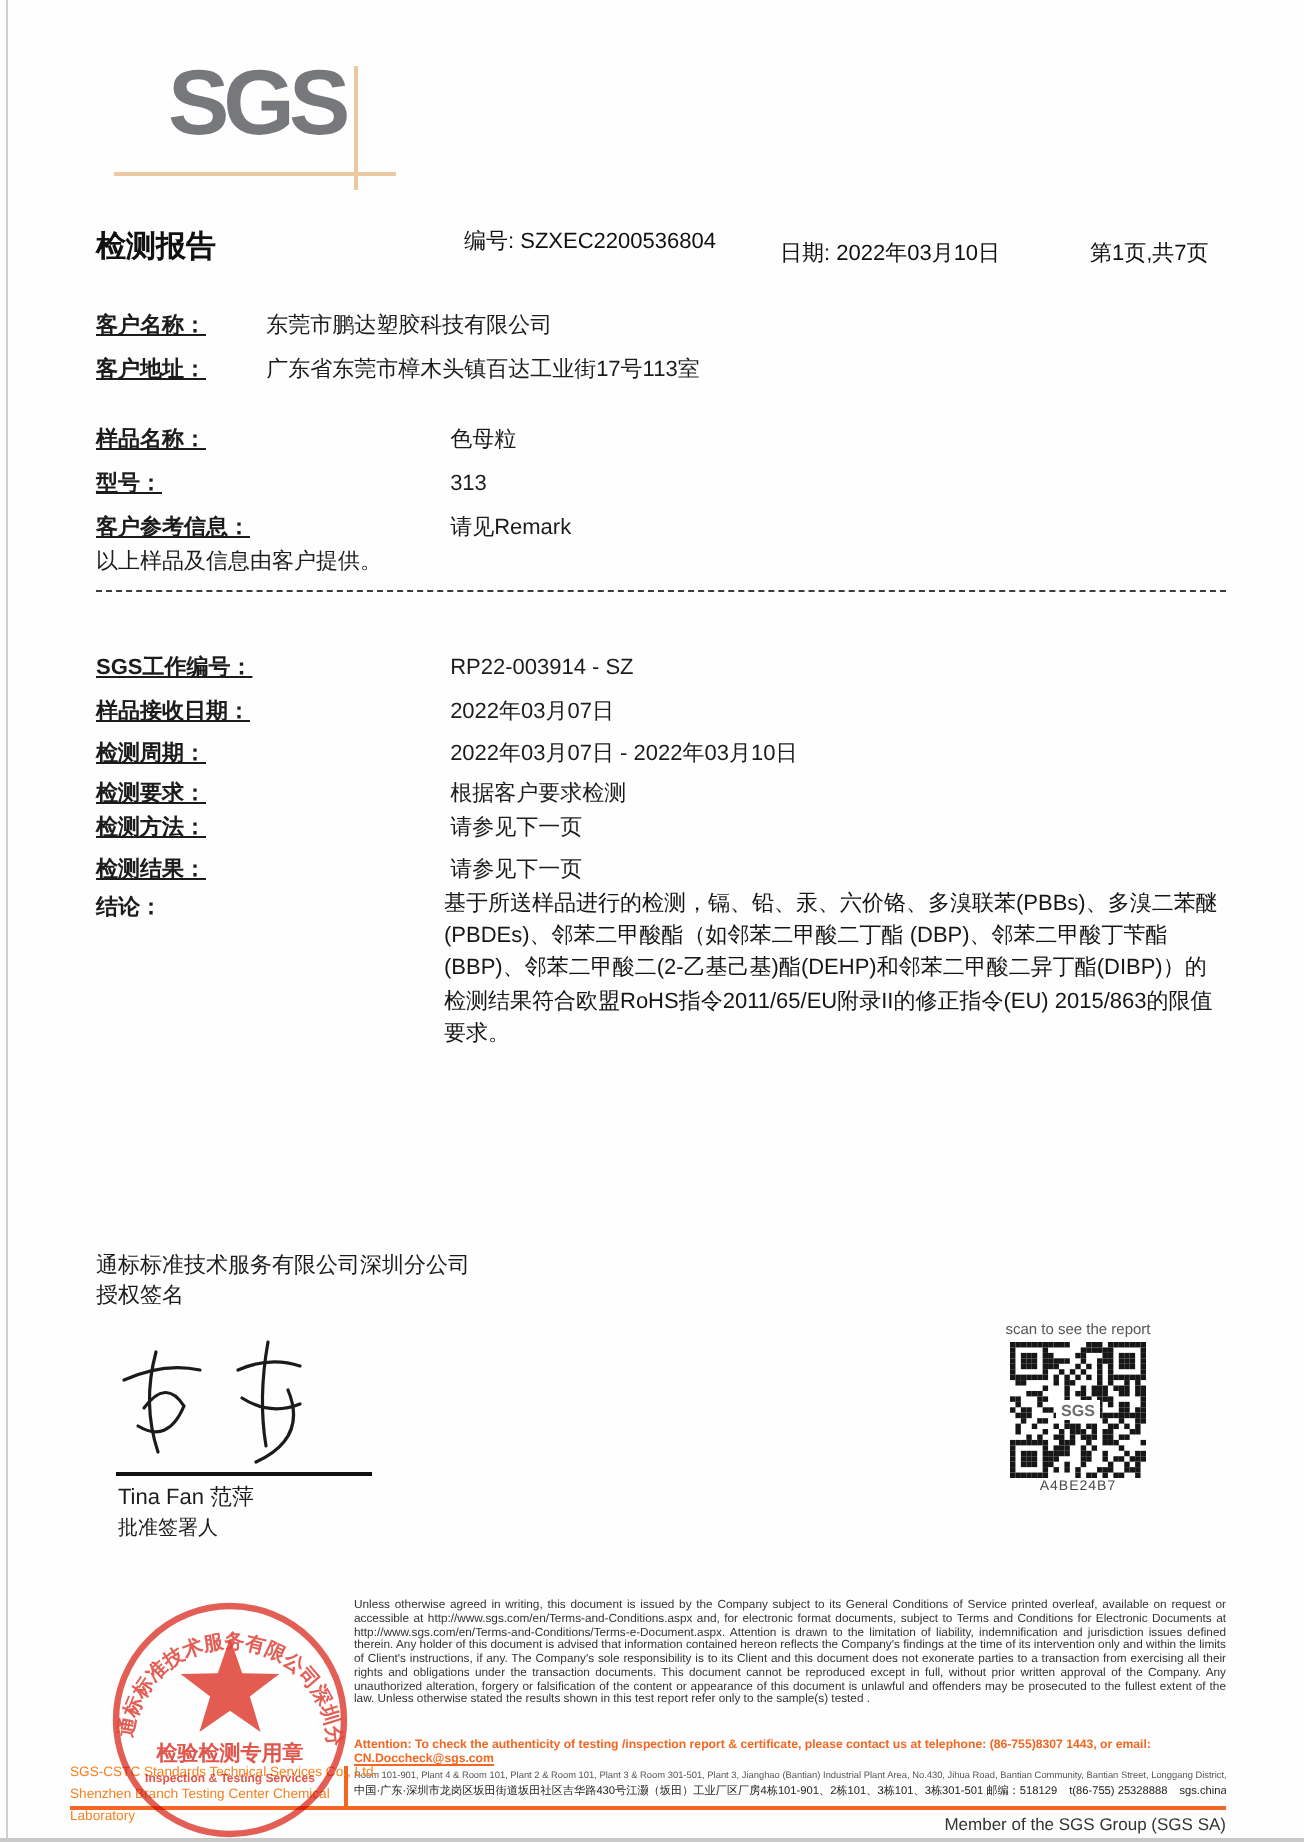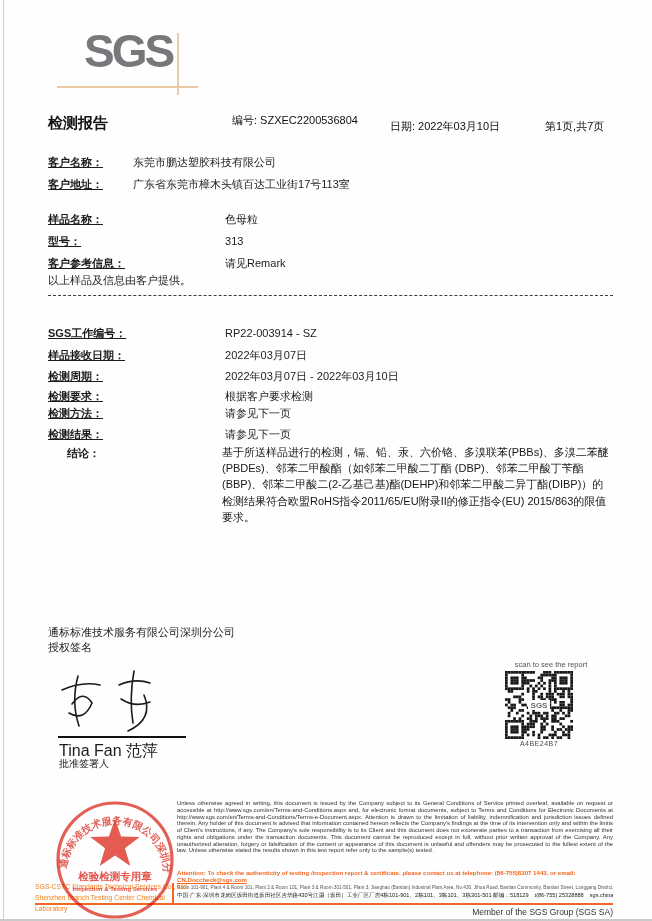--- a/index.html
+++ b/index.html
@@ -23,33 +23,33 @@
   .h-page{position:absolute;left:545px;top:119px;font-size:11px;color:#111;}
 
   
   .row{position:absolute;left:48px;font-size:11px;white-space:nowrap;}
   .row .lbl{font-weight:bold;display:inline-block;text-decoration:underline;}
   .row.client .lbl{width:82px;}
   .row.wide .lbl{width:174px;font-weight:bold;}
   .note{position:absolute;left:48px;font-size:11px;}
   .dash-sep{position:absolute;left:48px;top:295px;width:565px;border-top:1.5px dashed #3c3c3c;}
 
-  .concl-lbl{position:absolute;left:48px;top:446px;font-size:11px;font-weight:bold;margin-left:19px;}
+  .concl-lbl{position:absolute;left:48px;top:446px;font-size:11px;font-weight:bold;}
   .concl{position:absolute;left:222px;top:444px;width:392px;font-size:11px;line-height:16.2px;color:#161616;}
 
   
   .sig-company{position:absolute;left:48px;top:625px;font-size:11px;}
   .sig-auth{position:absolute;left:48px;top:640px;font-size:11px;}
   .sig-svg{position:absolute;left:56px;top:668px;}
   .sig-line{position:absolute;left:58px;top:736px;width:128px;height:2px;background:#111;}
-  .sig-name{position:absolute;left:59px;top:741px;font-size:16px;}
+  .sig-name{position:absolute;left:59px;top:741px;font-size:11px;}
   .sig-role{position:absolute;left:59px;top:757px;font-size:10px;}
 
   
-  .qr-caption{position:absolute;left:498px;top:660px;width:82px;text-align:center;font-size:7.5px;color:#555;margin-left:12px;}
+  .qr-caption{position:absolute;left:498px;top:660px;width:82px;text-align:center;font-size:7.5px;color:#555;}
   .qr-box{position:absolute;left:505px;top:671px;width:68px;height:68px;}
   .qr-code-text{position:absolute;left:498px;top:740px;width:82px;text-align:center;font-size:7px;color:#4a4a4a;letter-spacing:.5px;}
 
   
   .f-legal{position:absolute;left:177px;top:800px;width:436px;font-size:5.9px;line-height:6.75px;color:#333;text-align:justify;}
   .f-attn{position:absolute;left:177px;top:869px;width:436px;font-size:6.1px;line-height:7px;font-weight:bold;color:#f26722;}
   .f-attn .em{text-decoration:underline;}
   .addr-en{position:absolute;left:177px;top:885px;width:436px;display:flex;justify-content:space-between;font-size:4.7px;color:#555;white-space:nowrap;overflow:hidden;}
   .addr-cn{position:absolute;left:177px;top:892px;width:436px;display:flex;justify-content:space-between;align-items:baseline;font-size:5.6px;color:#222;white-space:nowrap;overflow:hidden;}
   .addr-cn .tel{margin-left:6px;}

